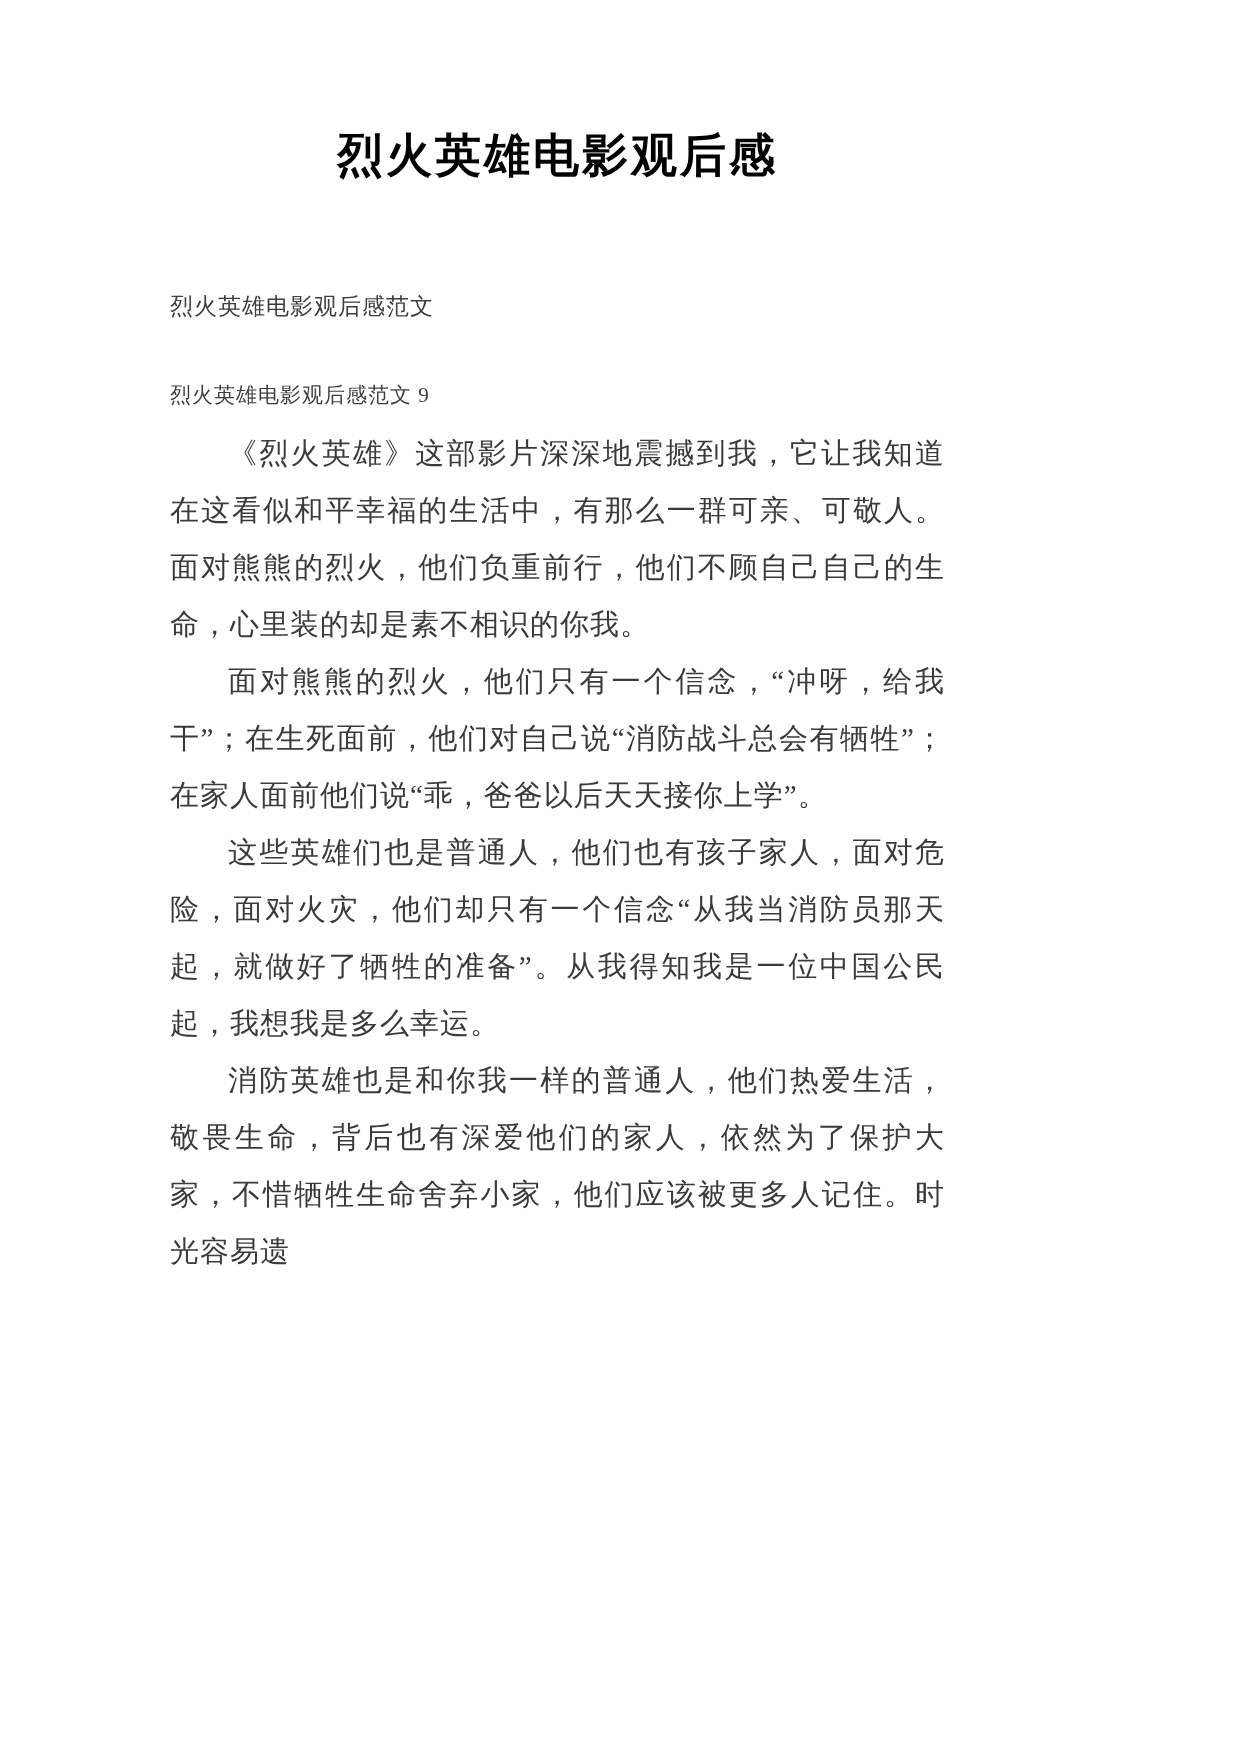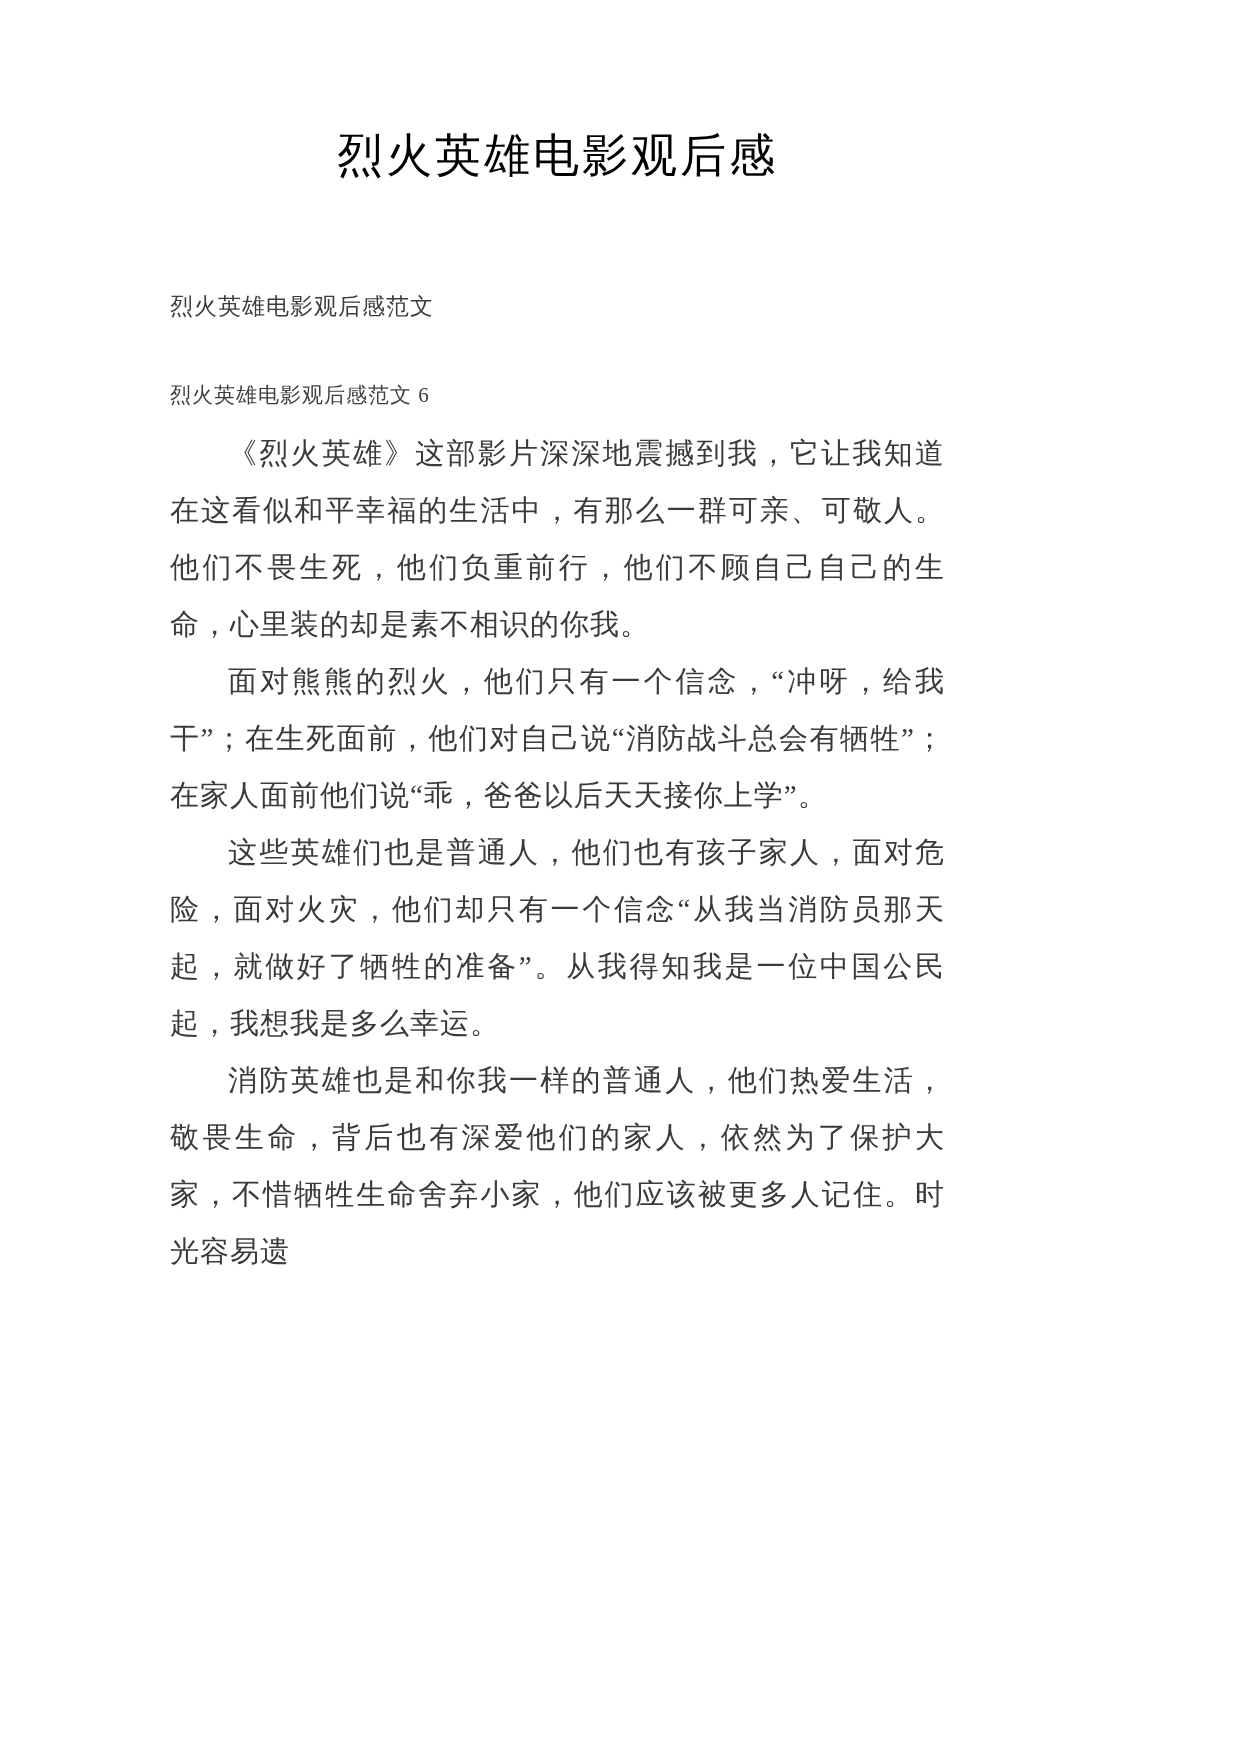--- a/index.html
+++ b/index.html
@@ -10,21 +10,21 @@
   .doc-page {
     position: relative;
     width: 1241px;
     height: 1754px;
     background: #ffffff;
     overflow: hidden;
     padding: 128px 296px 0 170px; 
   }
   .doc-title {
     font-size: 46px;
-    font-weight: normal;
+    font-weight: bold;
     color: #000000;
     text-align: center;
     letter-spacing: 3px;
     line-height: 1.2;
     font-family: "Liberation Serif", serif;
   }
   .doc-subtitle {
     margin-top: 108px;
     font-size: 23px;
     font-weight: normal;
@@ -63,21 +63,21 @@
 </style>
 </head>
 <body>
 
 <div class="doc-page">
   <h1 class="doc-title">烈火英雄电影观后感</h1>
 
   <div class="doc-subtitle">烈火英雄电影观后感范文</div>
 
 
-  <div class="doc-section-heading">烈火英雄电影观后感范文 6</div>
+  <div class="doc-section-heading">烈火英雄电影观后感范文 9</div>
 
   <div class="doc-body">
-    <p>《烈火英雄》这部影片深深地震撼到我，它让我知道在这看似和平幸福的生活中，有那么一群可亲、可敬人。他们不畏生死，他们负重前行，他们不顾自己自己的生命，心里装的却是素不相识的你我。</p>
+    <p>《烈火英雄》这部影片深深地震撼到我，它让我知道在这看似和平幸福的生活中，有那么一群可亲、可敬人。面对熊熊的烈火，他们负重前行，他们不顾自己自己的生命，心里装的却是素不相识的你我。</p>
     <p>面对熊熊的烈火，他们只有一个信念，“冲呀，给我干”；在生死面前，他们对自己说“消防战斗总会有牺牲”；在家人面前他们说“乖，爸爸以后天天接你上学”。</p>
     <p>这些英雄们也是普通人，他们也有孩子家人，面对危险，面对火灾，他们却只有一个信念“从我当消防员那天起，就做好了牺牲的准备”。从我得知我是一位中国公民起，我想我是多么幸运。</p>
     <p>消防英雄也是和你我一样的普通人，他们热爱生活，敬畏生命，背后也有深爱他们的家人，依然为了保护大家，不惜牺牲生命舍弃小家，他们应该被更多人记住。时光容易遗</p>
   </div>
 </div>
 
 </body></html>

